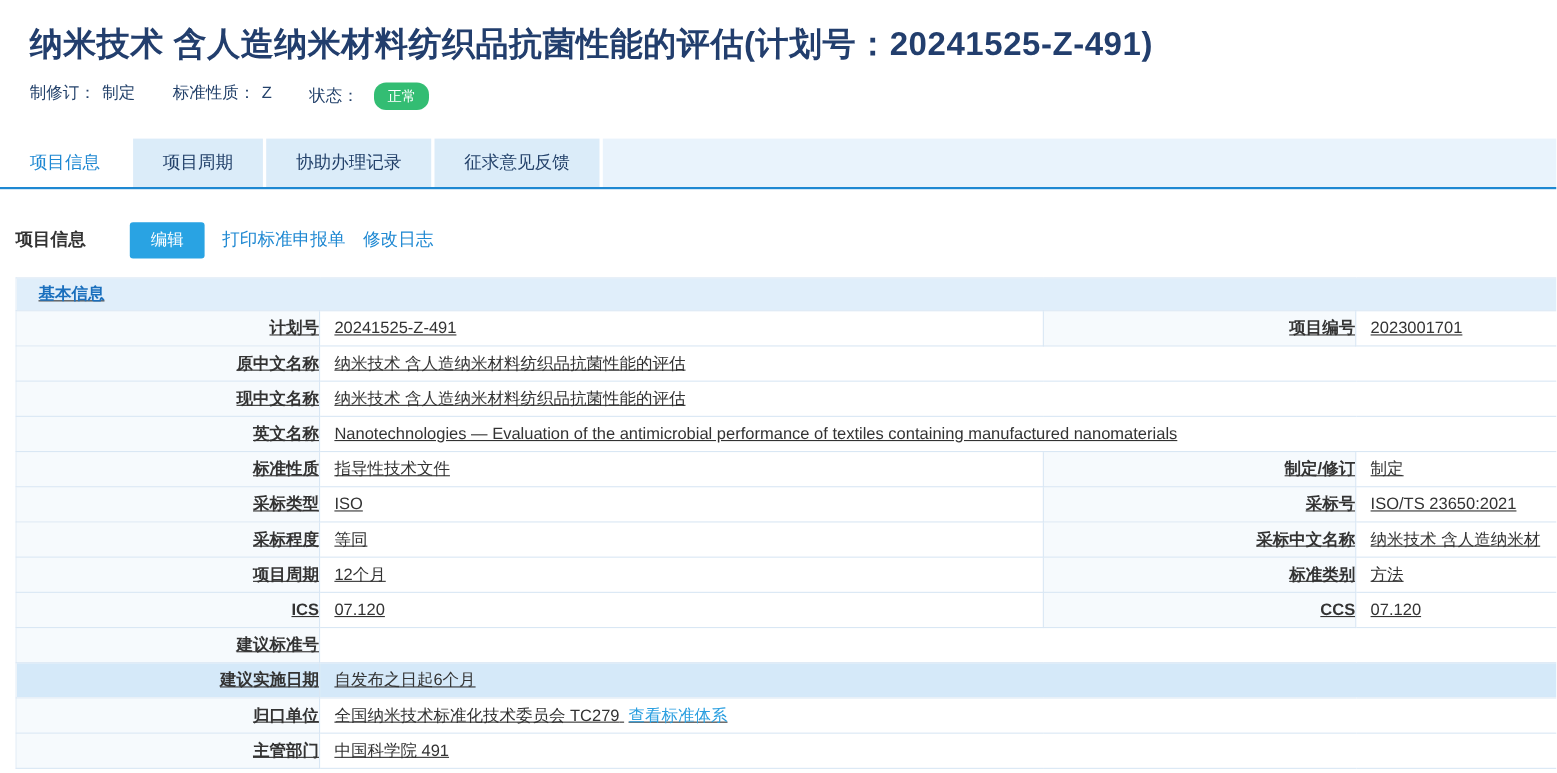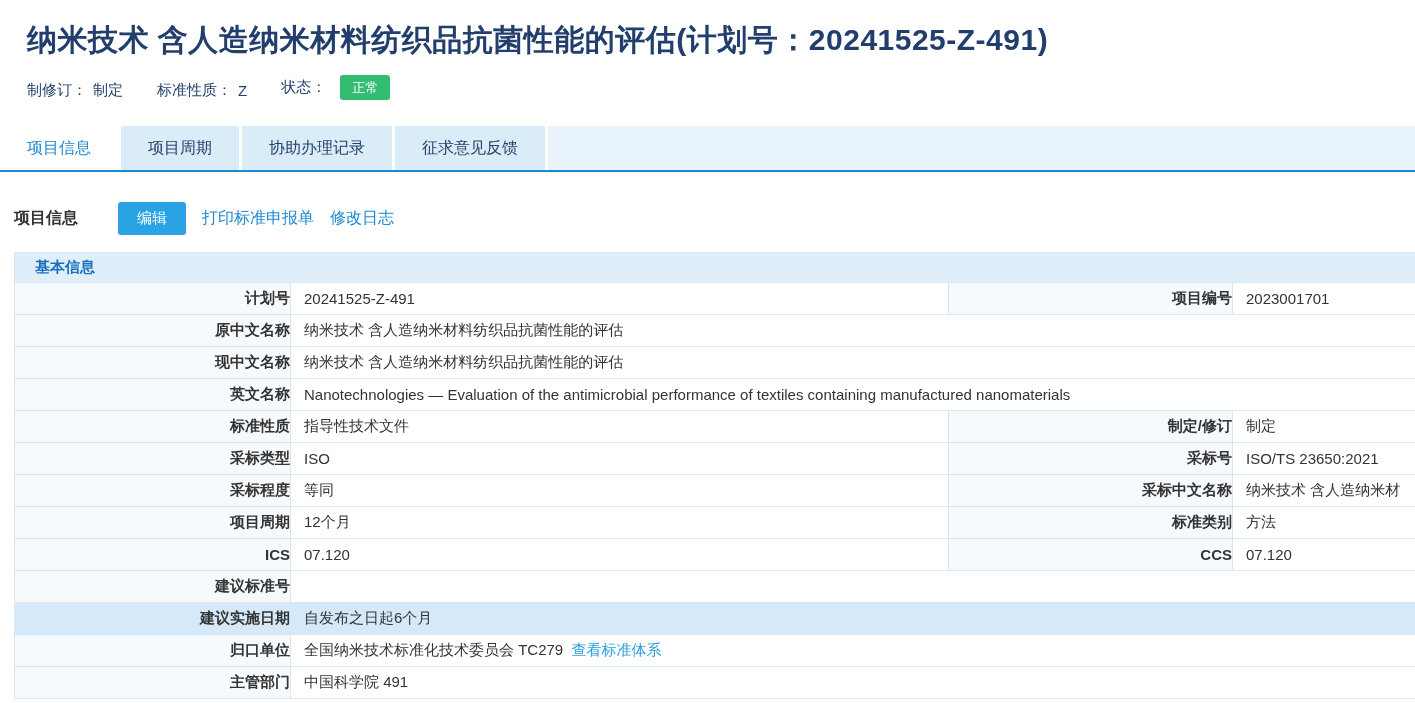--- a/index.html
+++ b/index.html
@@ -14,38 +14,38 @@
   .page-title {
     margin: 20px 0 0 27px;
     font-size: 30px;
     font-weight: bold;
     color: #223e6d;
     letter-spacing: 0.5px;
     white-space: nowrap;
   }
   .meta-row {
     display: flex;
-    align-items: flex-end;
+    align-items: flex-start;
     margin: 14px 0 0 27px;
     font-size: 15px;
     color: #24426b;
   }
   .meta-item { display: flex; align-items: center; margin-right: 34px; }
   .meta-item .m-label { margin-right: 6px; }
   .meta-item .m-value { }
   .badge {
     display: inline-block;
     color: #fff;
     font-size: 13px;
     line-height: 1;
     padding: 6px 12px;
     border-radius: 3px;
     margin-left: 8px;
   }
-  .badge-green { background: #33bd73; }
+  .badge-green { background: #33bd73; border-radius: 11px; }
   .badge-blue  { background: #2a8fdc; }
 
   
   .tab-bar {
     display: flex;
     margin-top: 26px;
     height: 46px;
     border-bottom: 2px solid #1e88d2;
     background: #fff;
   }
@@ -92,21 +92,21 @@
   .action-link {
     color: #1e88d2;
     font-size: 16px;
     text-decoration: none;
     margin-right: 16px;
     cursor: pointer;
     white-space: nowrap;
   }
 
   
-  .table-wrap { margin: 17px 0 0 14px; width: 1401px; overflow: hidden; }
+  .table-wrap { margin: 17px 0 0 14px; width: 1401px; overflow: hidden; text-decoration: underline; }
   .info-table {
     width: 1410px;
     border-collapse: collapse;
     table-layout: fixed;
     font-size: 15px;
   }
   .info-table td {
     border: 1px solid #d9e7f4;
     height: 32px;
     overflow: hidden;

